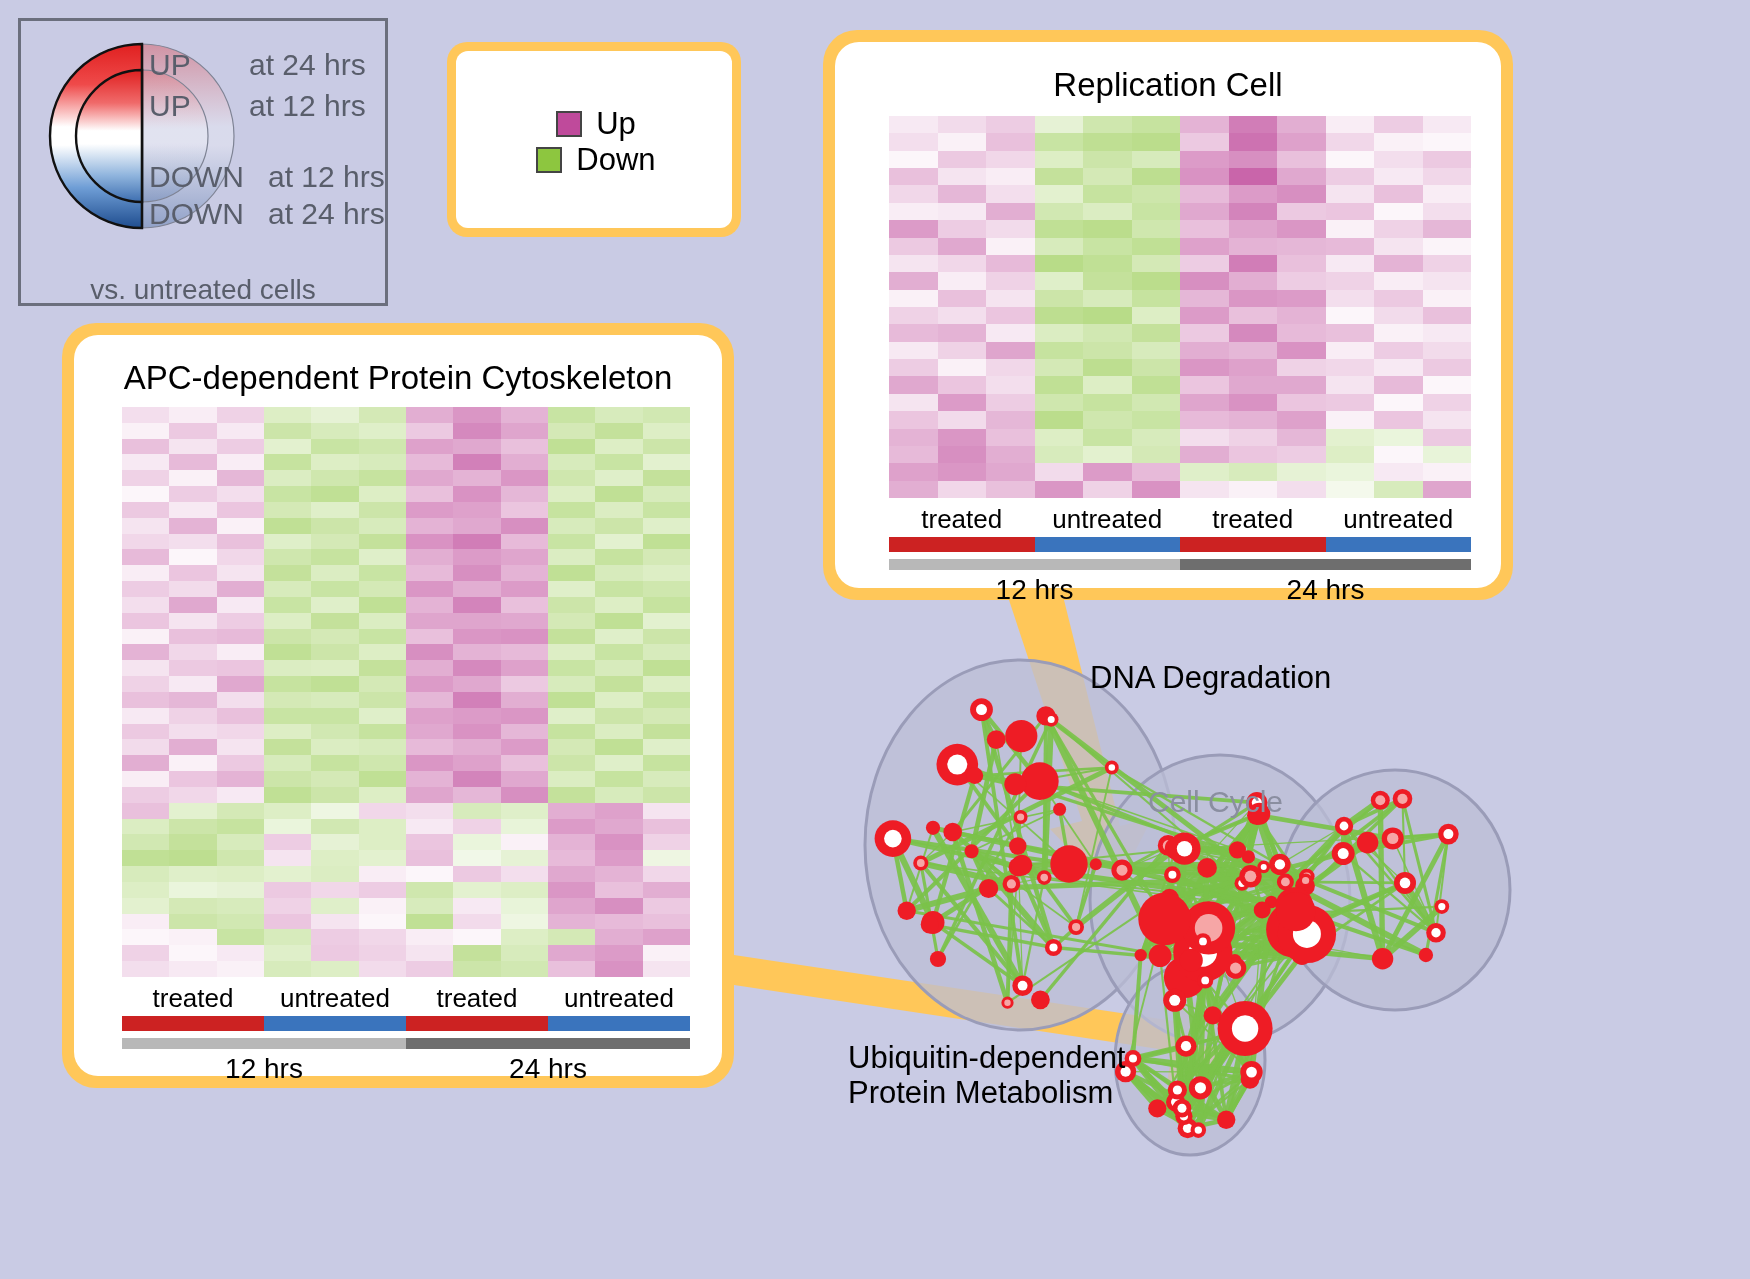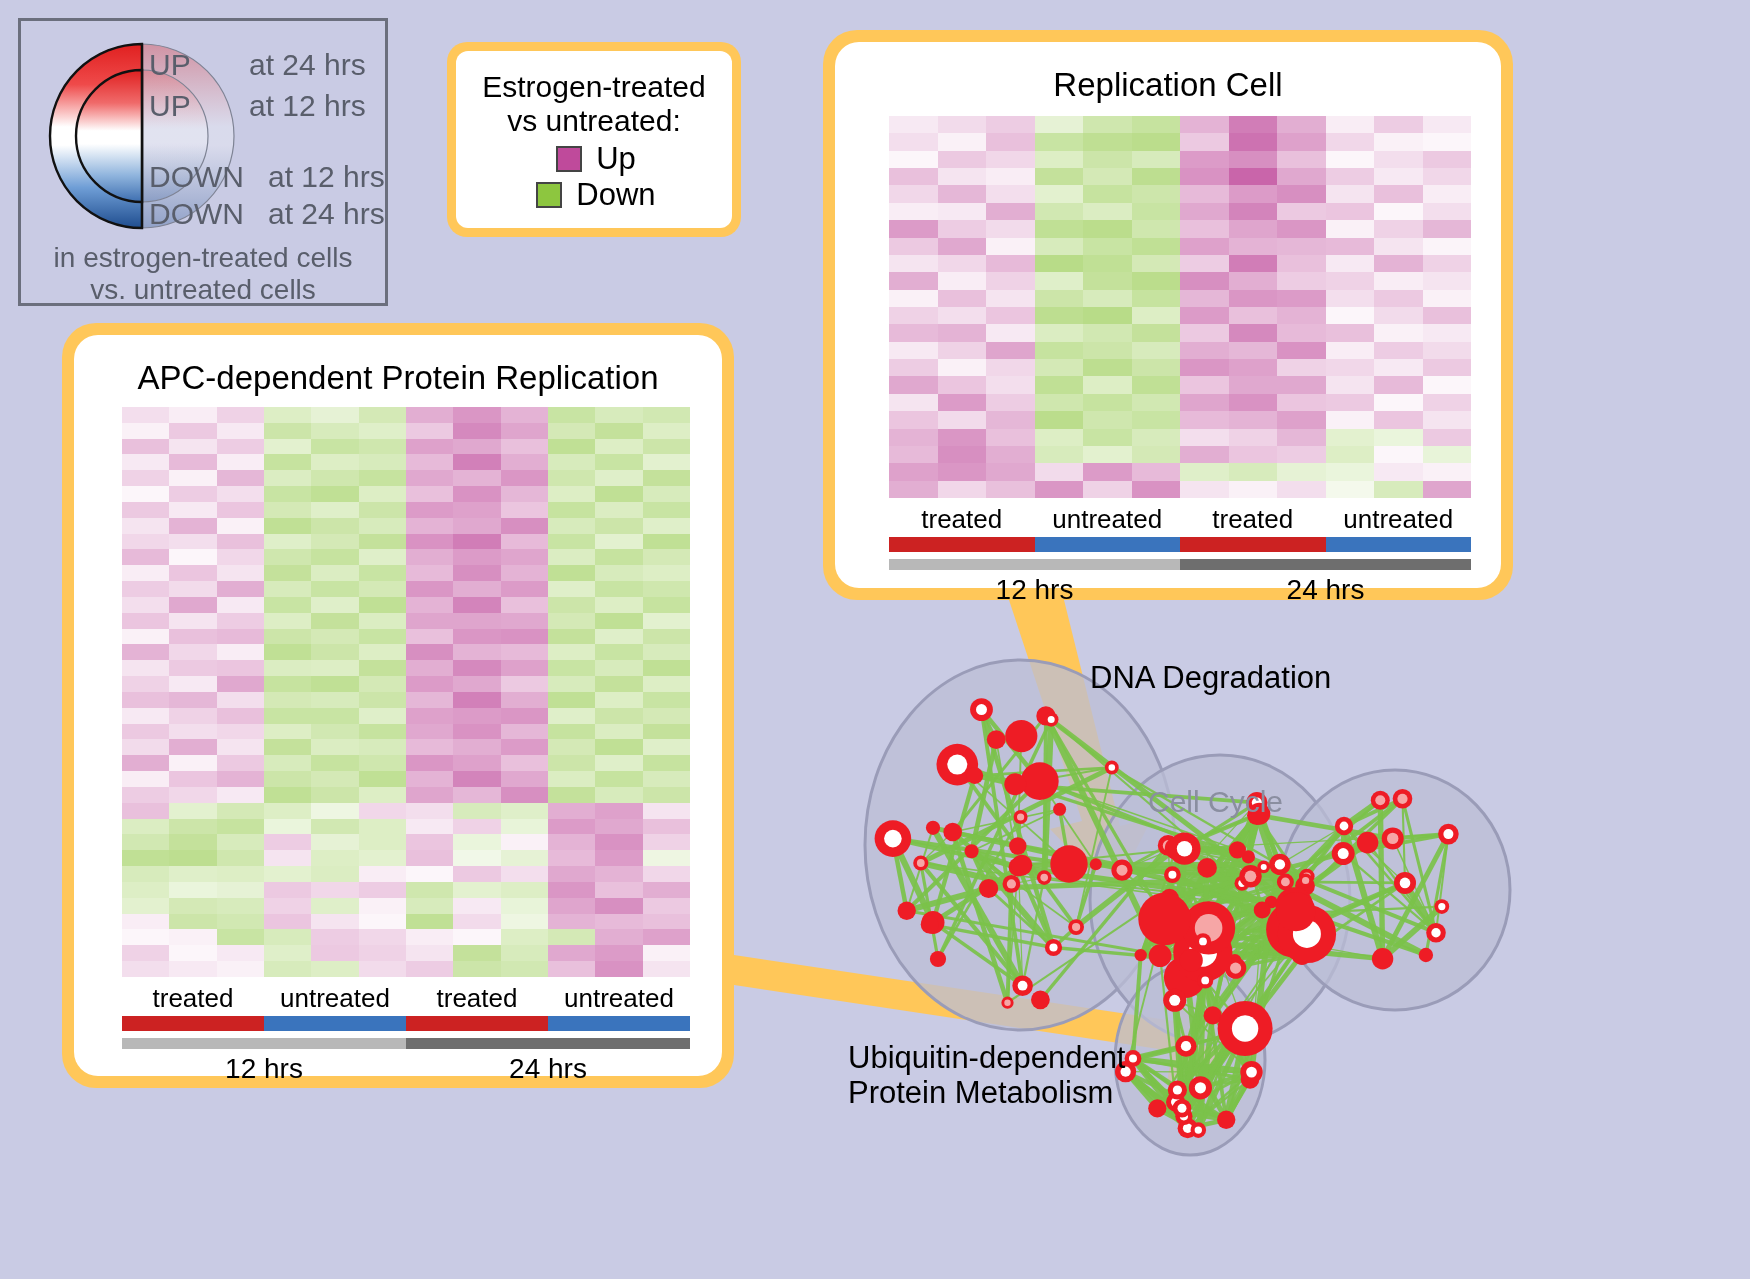--- a/index.html
+++ b/index.html
@@ -197,30 +197,25 @@
 
     <div class="ck-label" style="left:128px; top:27px;">UP</div>
     <div class="ck-label" style="left:228px; top:27px;">at 24 hrs</div>
     <div class="ck-label" style="left:128px; top:68px;">UP</div>
     <div class="ck-label" style="left:228px; top:68px;">at 12 hrs</div>
     <div class="ck-label" style="left:128px; top:139px;">DOWN</div>
     <div class="ck-label" style="left:247px; top:139px;">at 12 hrs</div>
     <div class="ck-label" style="left:128px; top:176px;">DOWN</div>
     <div class="ck-label" style="left:247px; top:176px;">at 24 hrs</div>
 
-    <div class="ck-caption" style="top:220px;">in estrogen-treated cells</div>
     <div class="ck-caption" style="top:252px;">vs. untreated cells</div>
   </div>
 
   <div id="ud-legend">
     <div id="ud-legend-inner">
-      <div id="ud-legend-title">
-        <span>Estrogen-treated</span><br>
-        <span>vs untreated:</span>
-      </div>
       <div class="ud-row">
         <span class="ud-swatch" id="sw-up" style="background: rgb(191, 74, 155);"></span>
         <span class="ud-text">Up</span>
       </div>
       <div class="ud-row">
         <span class="ud-swatch" id="sw-down" style="background: rgb(141, 198, 63);"></span>
         <span class="ud-text">Down</span>
       </div>
     </div>
   </div>
@@ -514,21 +509,21 @@
         <div class="time-labels" id="ax-rf-timelabels">
             <div>12 hrs</div>
             <div>24 hrs</div>
           </div>
       </div>
     </div>
   </div>
 
   <div class="panel" id="panel-apc" style="left:62px; top:323px; width:672px; height:765px;">
     <div class="panel-inner">
-      <div class="panel-title" style="top:24px;">APC-dependent Protein Replication</div>
+      <div class="panel-title" style="top:24px;">APC-dependent Protein Cytoskeleton</div>
       <div class="heatmap" id="hm-apc" style="left: 48px; top: 72px; width: 568px; height: 570px; grid-template-columns: repeat(12, 1fr); grid-template-rows: repeat(36, 1fr);">
           <div class="hm-cell" style="background: rgb(243, 222, 237);"></div>
           <div class="hm-cell" style="background: rgb(249, 237, 245);"></div>
           <div class="hm-cell" style="background: rgb(239, 210, 230);"></div>
           <div class="hm-cell" style="background: rgb(221, 238, 197);"></div>
           <div class="hm-cell" style="background: rgb(230, 242, 213);"></div>
           <div class="hm-cell" style="background: rgb(212, 233, 182);"></div>
           <div class="hm-cell" style="background: rgb(226, 174, 210);"></div>
           <div class="hm-cell" style="background: rgb(218, 150, 197);"></div>
           <div class="hm-cell" style="background: rgb(228, 179, 213);"></div>

